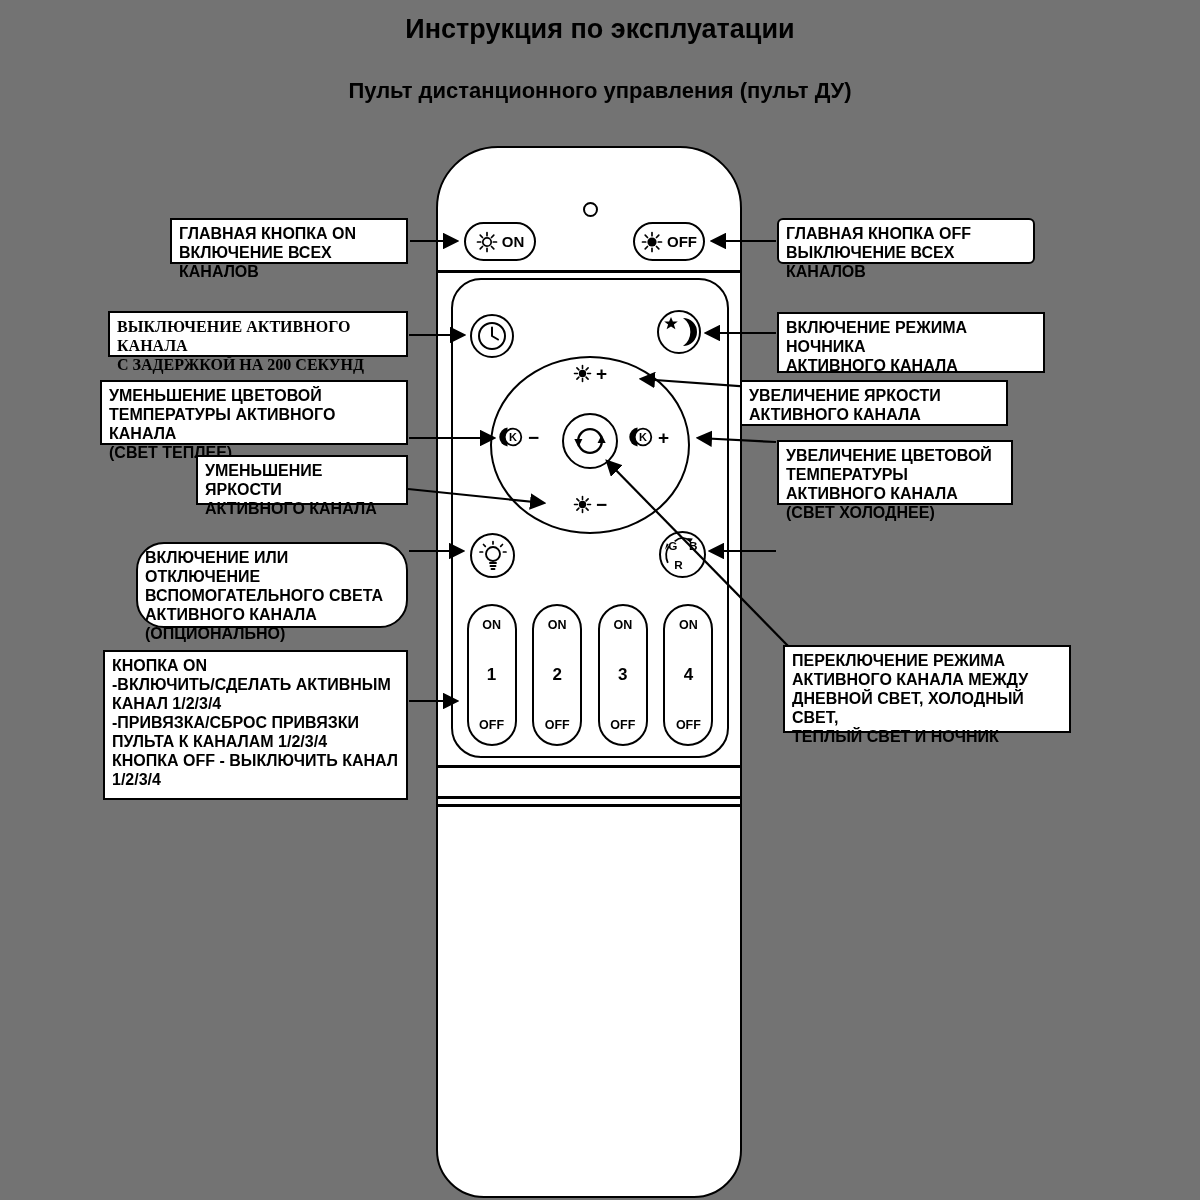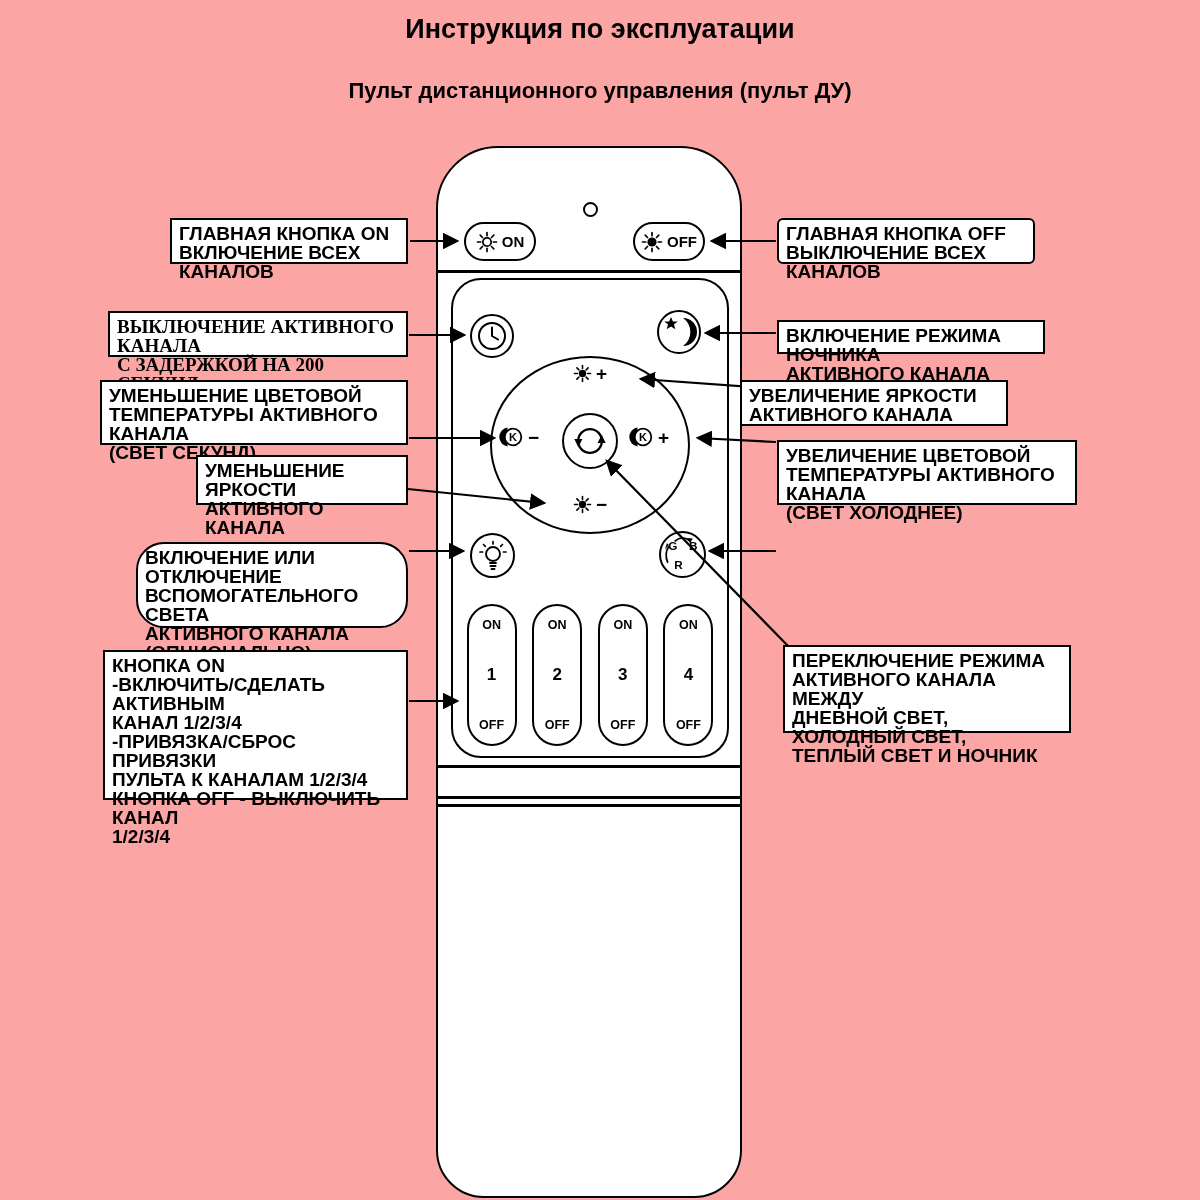--- a/index.html
+++ b/index.html
@@ -1,26 +1,26 @@
 <!DOCTYPE html>
 <html><head>
 <meta charset="utf-8">
 <style>
   * { margin:0; padding:0; box-sizing:border-box; }
   html,body { background:#fff; }
   body { font-family:"Liberation Sans", sans-serif; color:#000; }
-  #page { position:relative; width:1200px; height:1200px; background:#fca5a5; overflow:hidden; }
+  #page { position:relative; width:1200px; height:1200px; background:#737373; overflow:hidden; }
 
   .page-title { position:absolute; left:0; top:14px; width:100%; text-align:center;
                 font-size:27px; font-weight:bold; }
   .page-subtitle { position:absolute; left:0; top:78px; width:100%; text-align:center;
                    font-size:22px; font-weight:bold; }
 
   .callout { position:absolute; border:2px solid #000; background:#fff;
-             font-weight:bold; font-size:19px; line-height:19px;
+             font-weight:bold; font-size:16px; line-height:19px;
              padding:4px 7px; white-space:pre-line; z-index:3; }
 
   
   .remote-outline { position:absolute; left:436px; top:146px; width:306px; height:1052px;
                     border:2.5px solid #000; border-radius:62px 62px 48px 48px; background:#fff; z-index:1; }
   .rm { position:absolute; z-index:1; }
   .led { left:583px; top:202px; width:15px; height:15px; border:2px solid #000; border-radius:50%; background:#fff; }
   .pill-btn { display:flex; align-items:center; justify-content:center; gap:4px;
               border:2px solid #000; border-radius:20px; background:#fff;
               font-weight:bold; font-size:15px; }
@@ -186,42 +186,42 @@
   <div class="rm hline" style="top:765px;"></div>
   <div class="rm hline" style="top:796px;"></div>
   <div class="rm hline" style="top:804px;"></div>
 
   <div class="callout" style="left:170px; top:218px; width:238px; height:46px;">ГЛАВНАЯ КНОПКА ON
 ВКЛЮЧЕНИЕ ВСЕХ КАНАЛОВ</div>
   <div class="callout" style="left:108px; top:311px; width:300px; height:46px;font-family:Liberation Serif, serif;">ВЫКЛЮЧЕНИЕ АКТИВНОГО КАНАЛА
 С ЗАДЕРЖКОЙ НА 200 СЕКУНД</div>
   <div class="callout" style="left:100px; top:380px; width:308px; height:65px;">УМЕНЬШЕНИЕ ЦВЕТОВОЙ
 ТЕМПЕРАТУРЫ АКТИВНОГО КАНАЛА
-(СВЕТ СЕКУНД)</div>
+(СВЕТ ТЕПЛЕЕ)</div>
   <div class="callout" style="left:196px; top:455px; width:212px; height:50px;">УМЕНЬШЕНИЕ ЯРКОСТИ
 АКТИВНОГО КАНАЛА</div>
   <div class="callout" style="left:136px; top:542px; width:272px; height:86px;border-radius:28px;">ВКЛЮЧЕНИЕ ИЛИ ОТКЛЮЧЕНИЕ
 ВСПОМОГАТЕЛЬНОГО СВЕТА
 АКТИВНОГО КАНАЛА
 (ОПЦИОНАЛЬНО)</div>
   <div class="callout" style="left:103px; top:650px; width:305px; height:150px;">КНОПКА ON
 -ВКЛЮЧИТЬ/СДЕЛАТЬ АКТИВНЫМ
 КАНАЛ 1/2/3/4
 -ПРИВЯЗКА/СБРОС ПРИВЯЗКИ
 ПУЛЬТА К КАНАЛАМ 1/2/3/4
 КНОПКА OFF - ВЫКЛЮЧИТЬ КАНАЛ
 1/2/3/4</div>
 
   <div class="callout" style="left:777px; top:218px; width:258px; height:46px;border-radius:6px;">ГЛАВНАЯ КНОПКА OFF
 ВЫКЛЮЧЕНИЕ ВСЕХ КАНАЛОВ</div>
-  <div class="callout" style="left:777px; top:312px; width:268px; height:34px;margin-top:8px;">ВКЛЮЧЕНИЕ РЕЖИМА НОЧНИКА
+  <div class="callout" style="left:777px; top:312px; width:268px; height:61px;">ВКЛЮЧЕНИЕ РЕЖИМА НОЧНИКА
 АКТИВНОГО КАНАЛА</div>
   <div class="callout" style="left:740px; top:380px; width:268px; height:46px;">УВЕЛИЧЕНИЕ ЯРКОСТИ
 АКТИВНОГО КАНАЛА</div>
-  <div class="callout" style="left:777px; top:440px; width:300px; height:65px;">УВЕЛИЧЕНИЕ ЦВЕТОВОЙ
+  <div class="callout" style="left:777px; top:440px; width:236px; height:65px;">УВЕЛИЧЕНИЕ ЦВЕТОВОЙ
 ТЕМПЕРАТУРЫ АКТИВНОГО КАНАЛА
 (СВЕТ ХОЛОДНЕЕ)</div>
   <div class="callout" style="left:783px; top:645px; width:288px; height:88px;">ПЕРЕКЛЮЧЕНИЕ РЕЖИМА
 АКТИВНОГО КАНАЛА МЕЖДУ
 ДНЕВНОЙ СВЕТ, ХОЛОДНЫЙ СВЕТ,
 ТЕПЛЫЙ СВЕТ И НОЧНИК</div>
 
   <svg id="arrows" width="1200" height="1200">
     <defs>
       <marker id="ah" viewBox="0 0 10 10" refX="8.5" refY="5" markerWidth="7.5" markerHeight="7.5" orient="auto">

